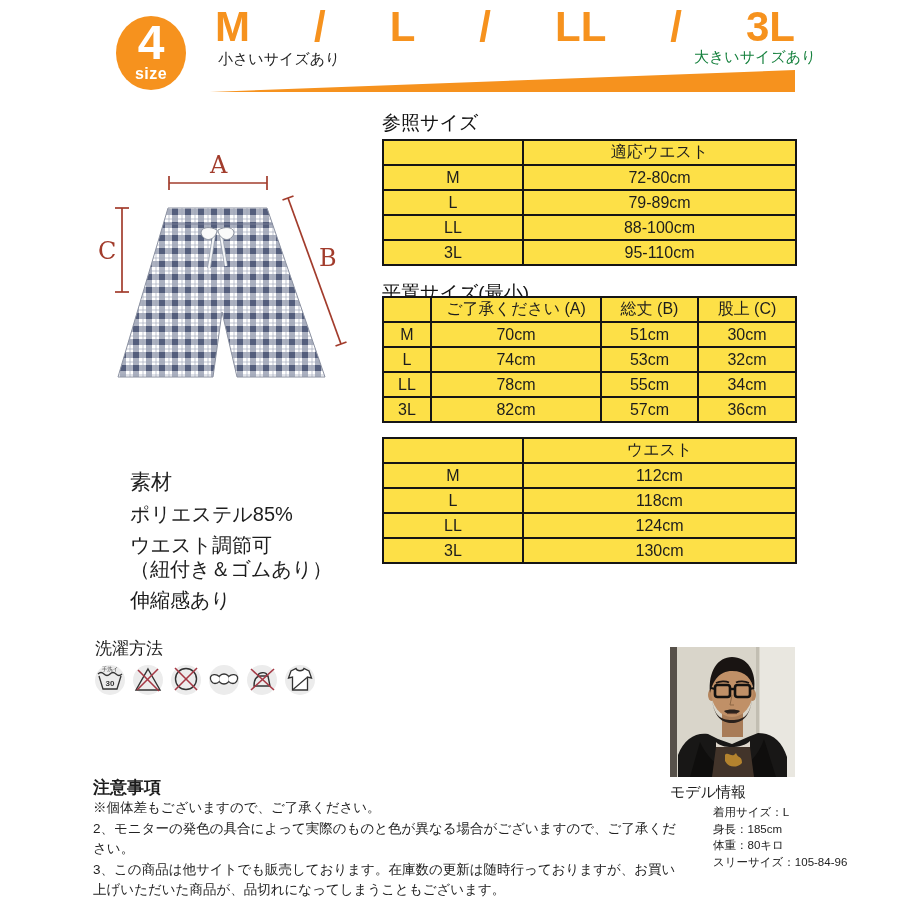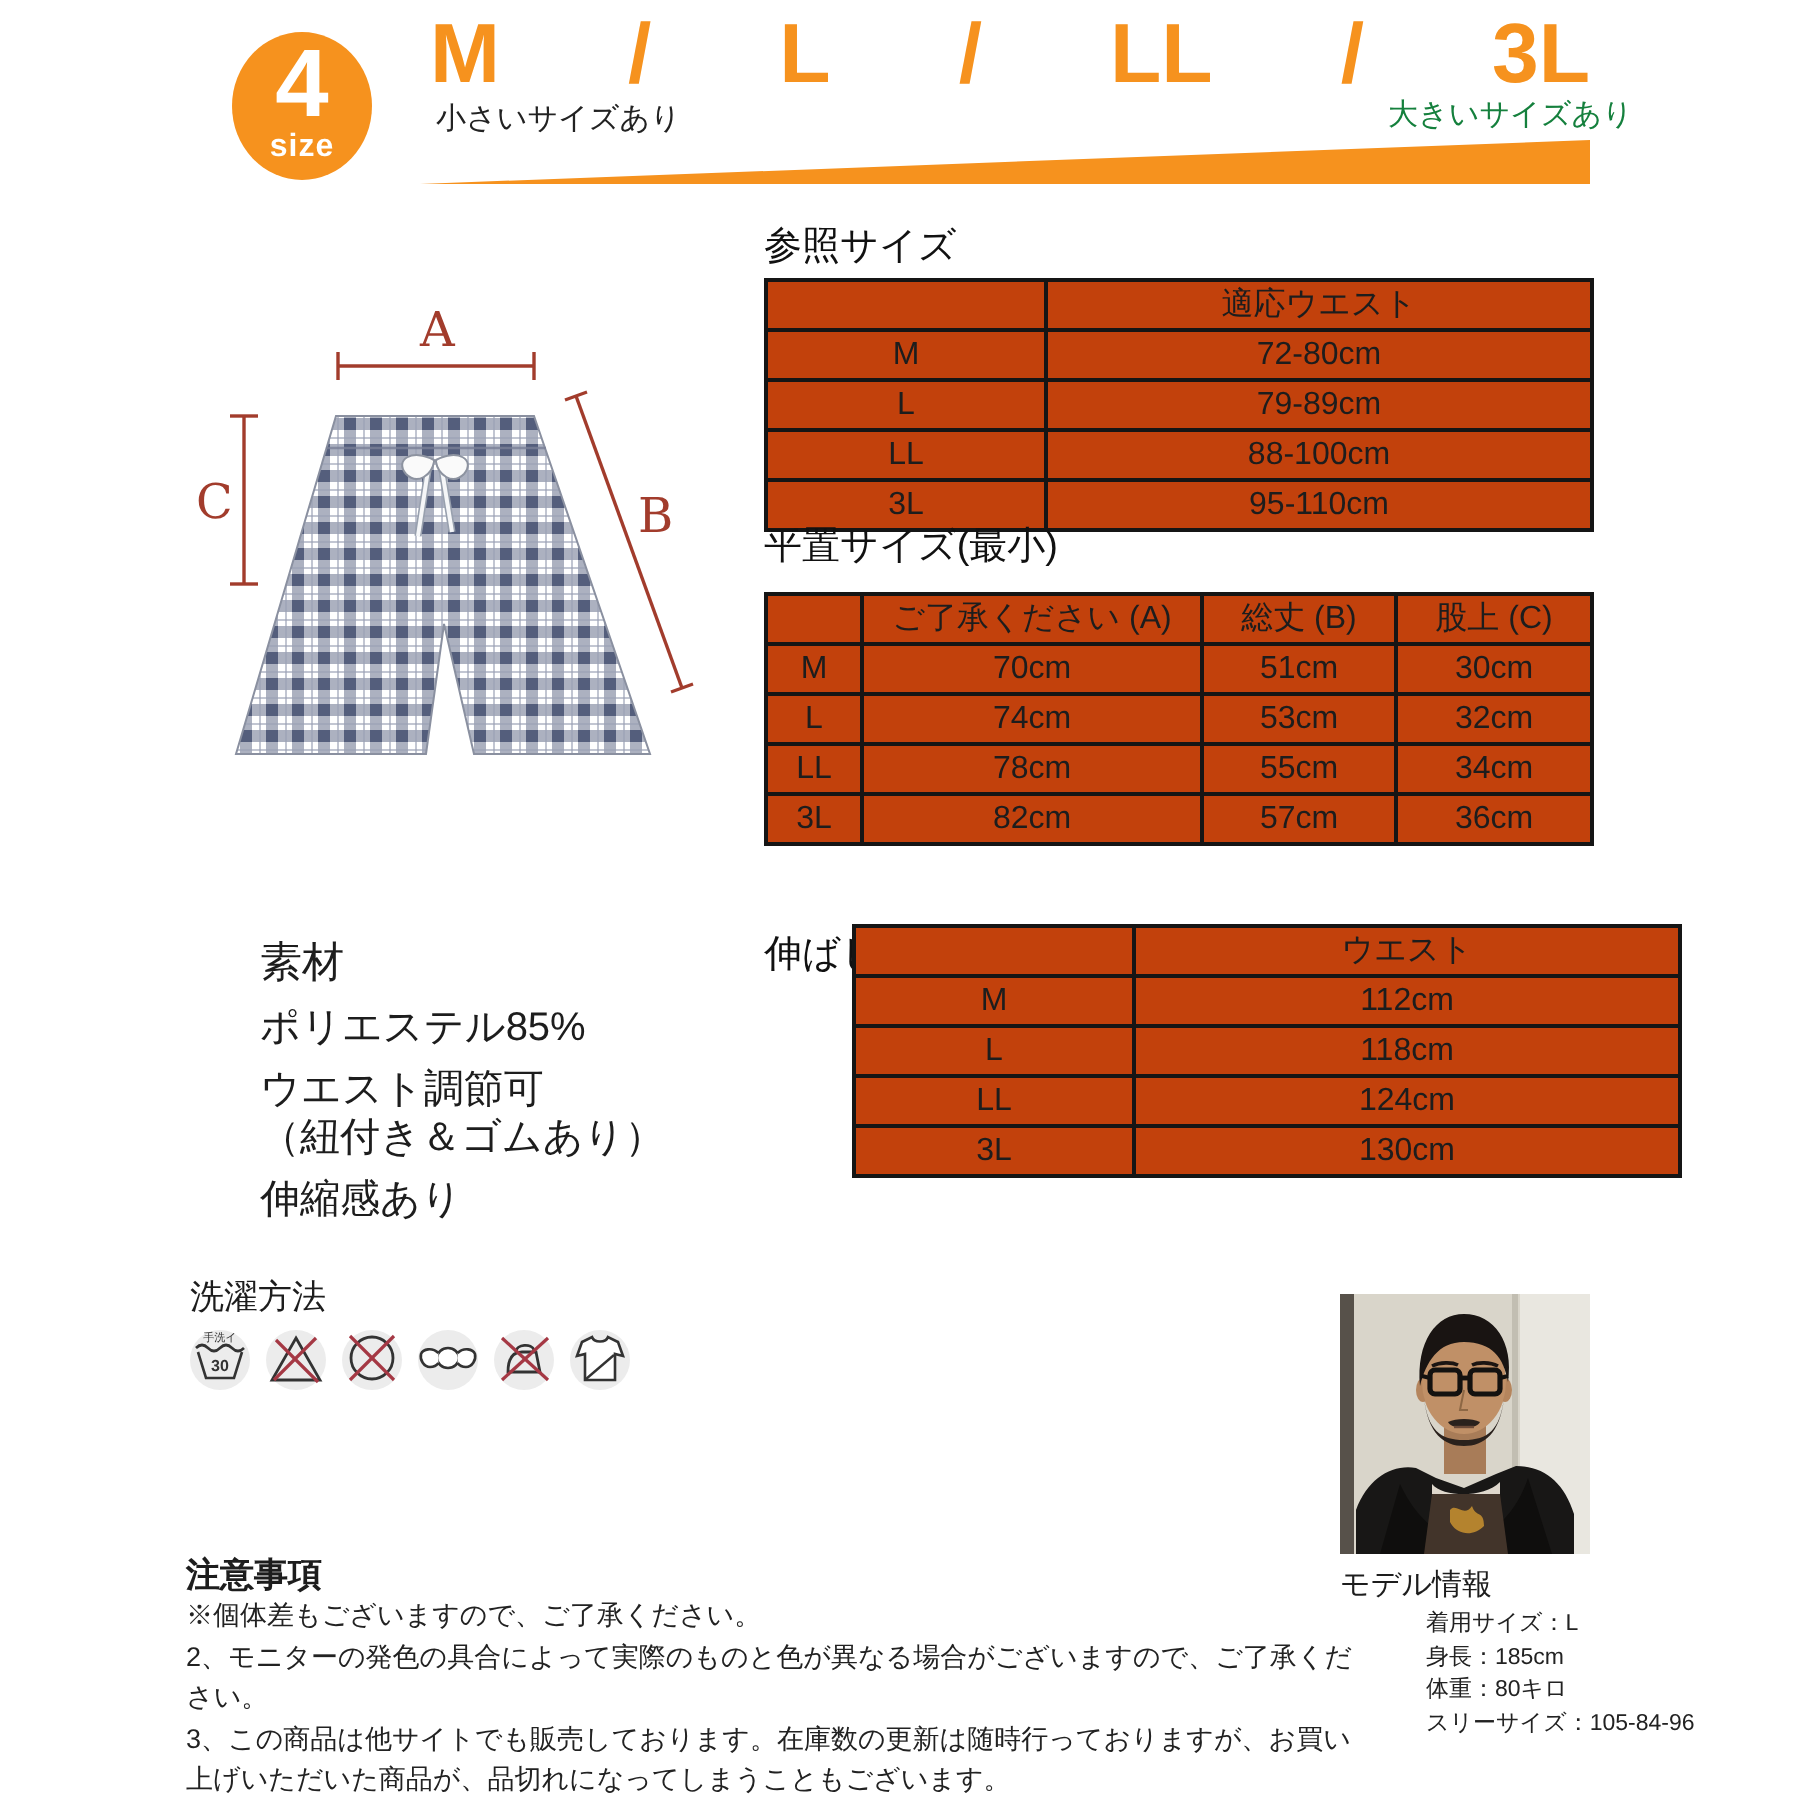--- a/index.html
+++ b/index.html
@@ -13,26 +13,26 @@
   .badge-num{font-size:48px;line-height:46px;margin-top:4px;}
   .badge-size{font-size:16px;line-height:15px;letter-spacing:.5px;}
   .sizes-row{left:215px;top:4px;width:580px;display:flex;justify-content:space-between;
              color:#F6921E;font-weight:bold;font-size:42px;line-height:46px;}
   .note-left{left:218px;top:50px;font-size:15px;color:#222;}
   .note-right{left:694px;top:48px;font-size:15px;color:#15803d;}
   .wedge{left:210px;top:69px;}
 
   
   .tbl-title{font-size:19px;color:#111;}
-  table{border-collapse:collapse;table-layout:fixed;width:413px;background:#c2410c;}
+  table{border-collapse:collapse;table-layout:fixed;width:413px;background:#fde047;}
   td{border:2px solid #151515;text-align:center;font-size:16px;height:21px;padding:1px 0;
      overflow:hidden;white-space:nowrap;}
   .t1{left:382px;top:139px;} .t1-title{left:382px;top:110px;}
-  .t2{left:382px;top:296px;} .t2-title{left:382px;top:260px;}
-  .t3{left:382px;top:462px;margin-left:44px;} .t3-title{left:382px;top:428px;margin-top:36px;}
+  .t2{left:382px;top:296px;} .t2-title{left:382px;top:280px;}
+  .t3{left:382px;top:437px;} .t3-title{left:382px;top:428px;margin-top:36px;}
 
   
   .material{left:95px;top:470px;font-size:20px;line-height:24px;margin-left:35px;}
   .mat-title{margin-bottom:8px;font-size:21px;}
   .mat-gap{margin-top:7px;}
   .wash-title{left:95px;top:637px;font-size:17px;}
   .wash-icons{left:92px;top:661px;display:flex;gap:2px;}
   .care-icon{width:36px;height:36px;display:block;}
   .wash-text{left:93px;top:700px;width:570px;font-size:13px;line-height:17.5px;color:#222;
              text-align:justify;}

